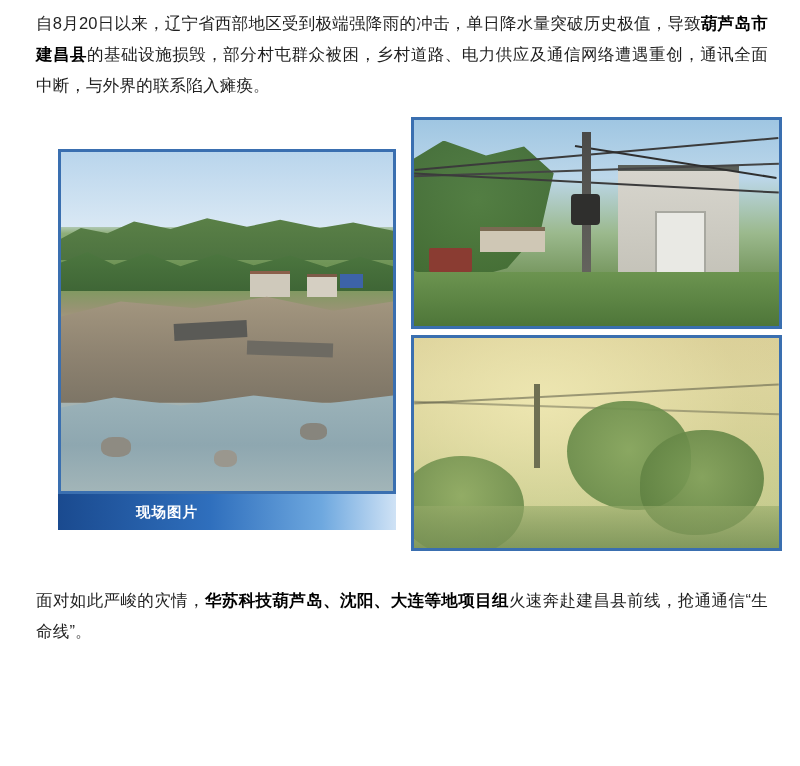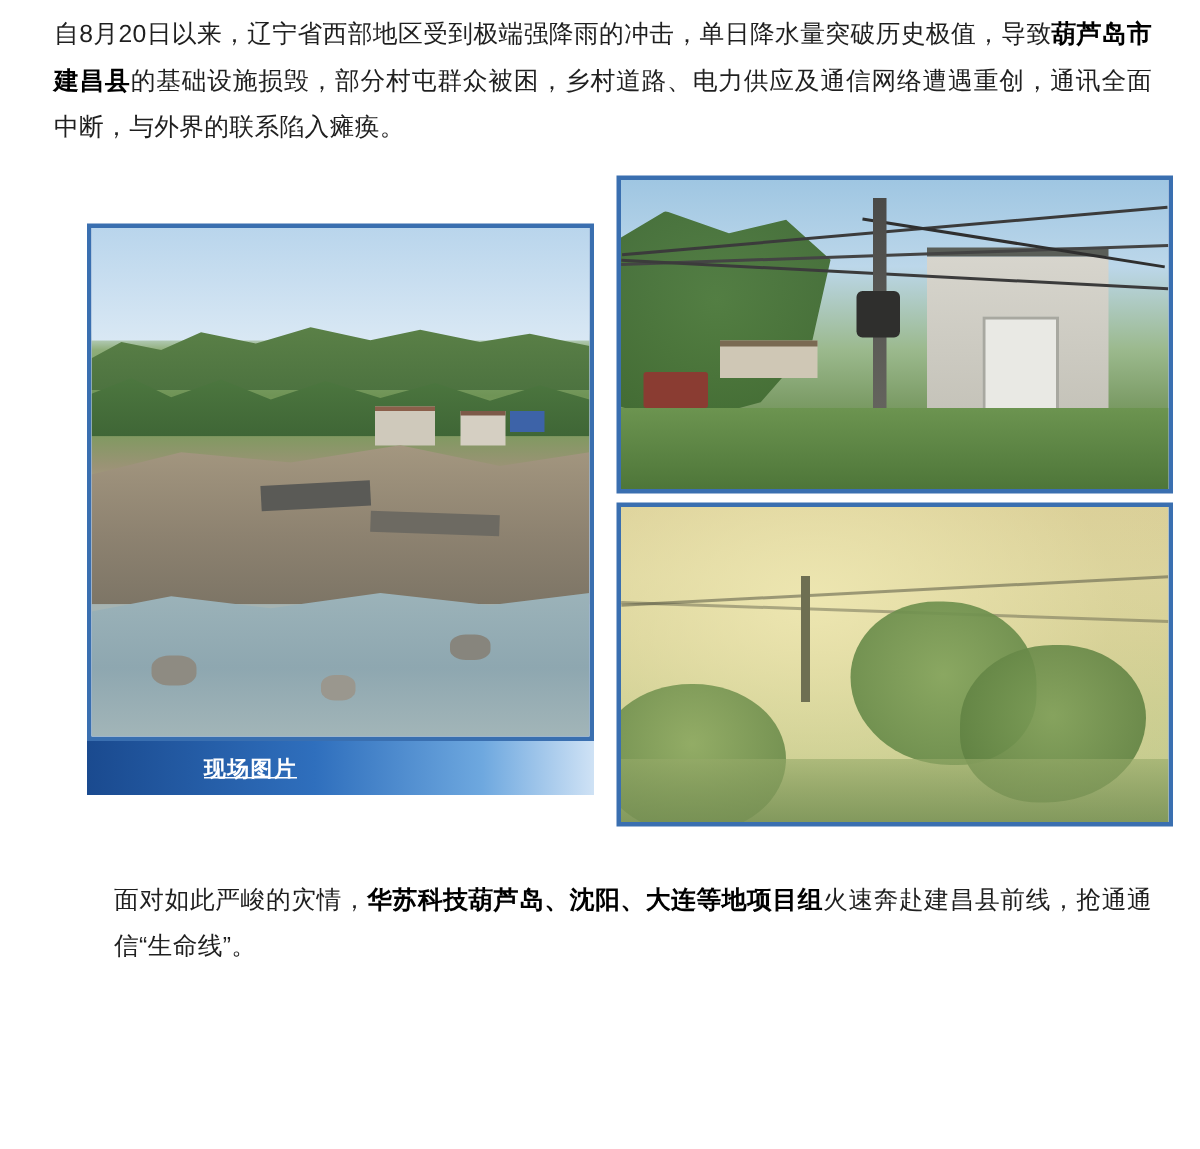--- a/index.html
+++ b/index.html
@@ -24,21 +24,20 @@
   p.para {
     font-size: 16.5px;
     line-height: 31px;
     letter-spacing: 0.2px;
     margin: 0 0 16px 0;
     text-align: justify;
     color: #1f1f1f;
   }
   p.para.tight {
     margin-bottom: 10px;
-    margin-left: 40px;
   }
   .bold {
     font-weight: bold;
     color: #000000;
   }
   
   .media {
     position: relative;
     width: 100%;
     height: 450px;
@@ -77,21 +76,20 @@
     background: linear-gradient(90deg, #1a4a8f 0%, #2f6fbd 45%, #6ea8df 78%, #cfe2f5 100%);
     color: #ffffff;
     font-size: 14.5px;
     font-weight: bold;
     display: flex;
     align-items: center;
     justify-content: flex-start;
     padding-left: 78px;
     box-sizing: border-box;
     letter-spacing: 1px;
-    text-decoration: underline;
   }
   
   .img1 {
     width: 100%;
     height: 100%;
     position: relative;
     background: linear-gradient(#bcd7ec 0%, #cfe2f2 14%, #d5e6f2 20%, #8fae7a 24%, #6f9456 33%, #7d9a5e 40%, #9b9376 47%, #b3a890 55%, #bdb49d 63%, #a9b2ae 72%, #9fb8bd 80%, #8fa9b2 90%, #9bb0b5 100%);
   }
   .img1 .sky { position:absolute; left:0; top:0; width:100%; height:22%; background:linear-gradient(#b9d5ec, #d9e8f4); }
   .img1 .ridge {

